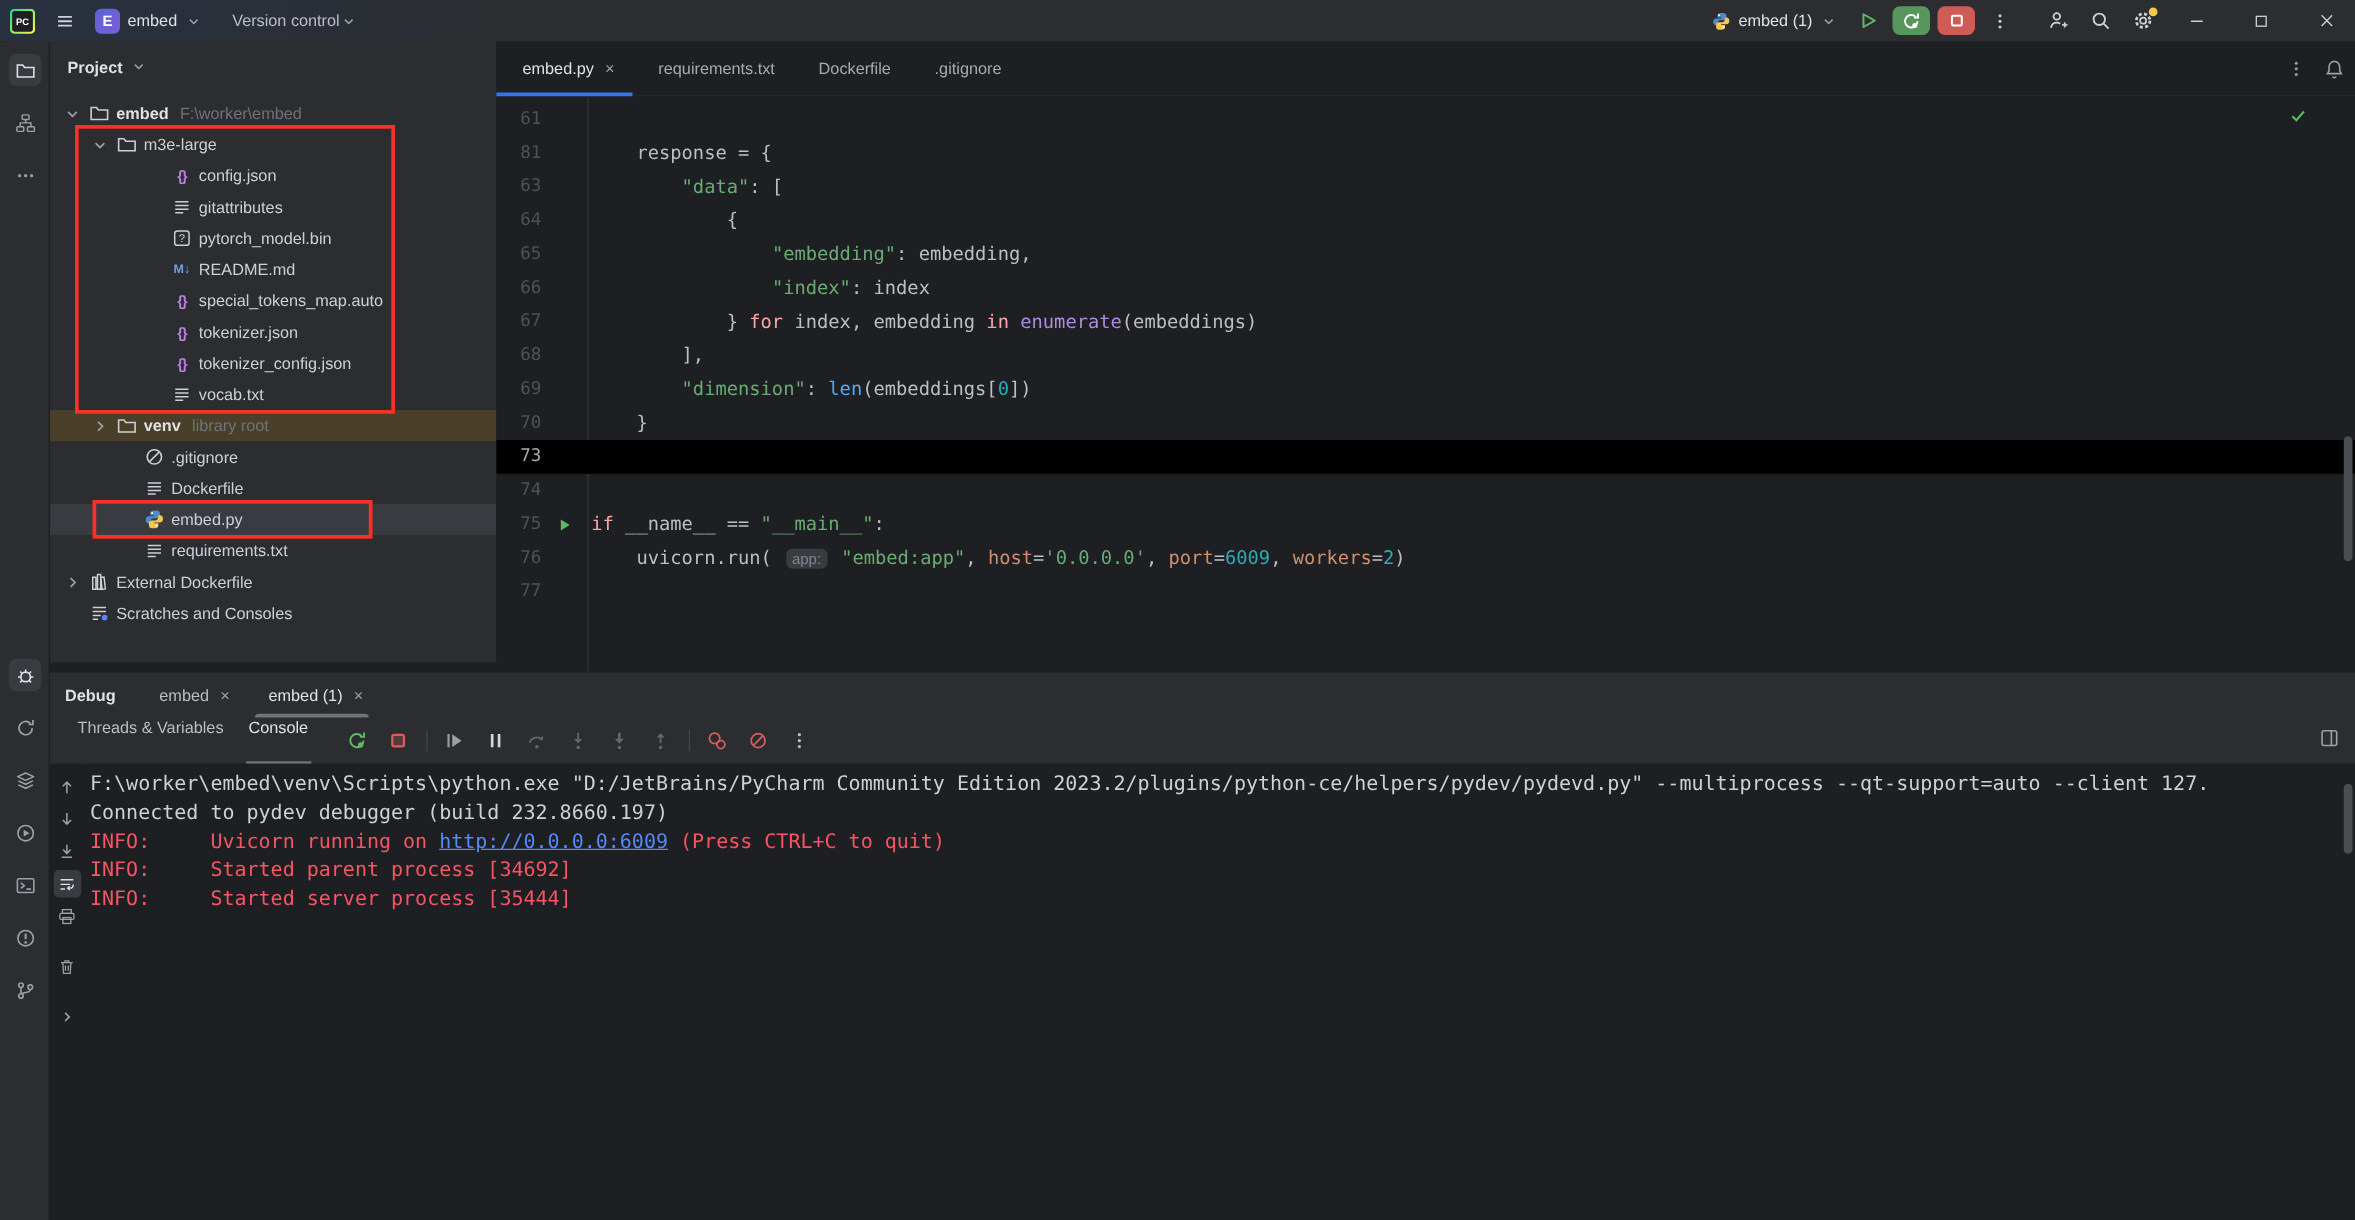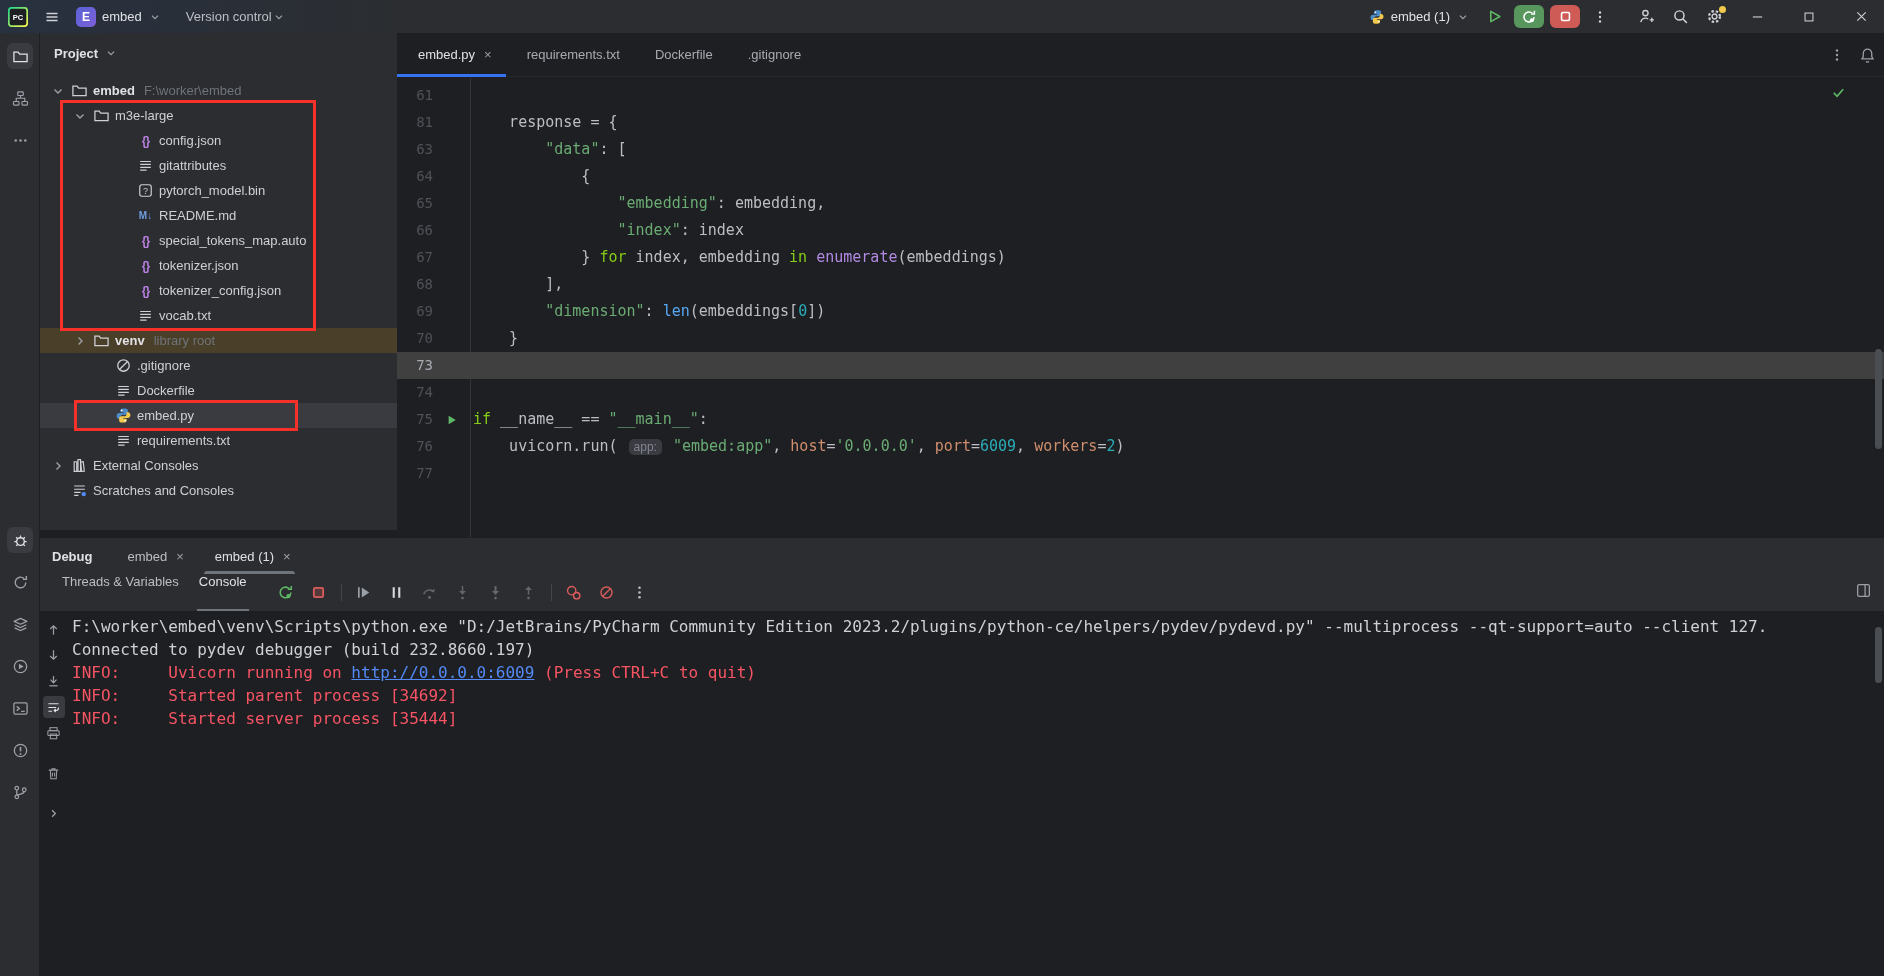--- a/index.html
+++ b/index.html
@@ -63,26 +63,26 @@
   .tabbar{height:44px;display:flex;align-items:stretch;border-bottom:1px solid #26282b;position:relative}
   .tab{display:flex;align-items:center;gap:7px;padding:0 14px;color:#a8abb2;position:relative}
   .tab.active{color:var(--text)}
   .tab.active:after{content:"";position:absolute;left:0;right:0;bottom:-1px;height:3px;background:var(--accent)}
   .tab .close{color:var(--dim);font-size:13px;margin-left:2px}
   .tabbar-right{position:absolute;right:8px;top:0;height:44px;display:flex;align-items:center;gap:14px}
   .code{position:absolute;left:0;top:45px;width:1487px;height:459px;font-family:"DejaVu Sans Mono","Liberation Mono",monospace;
     font-size:15px;line-height:27px;padding-top:4px}
   .gutter-sep{position:absolute;left:73px;top:45px;width:1px;height:459px;background:#313438}
   .code-line{display:flex;height:27px;white-space:pre}
-  .code-line.caret{background:#404040}
+  .code-line.caret{background:#000000}
   .ln{width:36px;text-align:right;color:#4e5157;flex:none;font-size:14px}
   .code-line.caret .ln{color:#a9abb2}
   .gzone{width:37px;flex:none;display:flex;align-items:center;justify-content:center}
   .ctext{padding-left:3px}
-  .c-d{color:#bcbec4}.c-s{color:#6aab73}.c-k{color:#84cc16}.c-n{color:#2aacb8}
+  .c-d{color:#bcbec4}.c-s{color:#6aab73}.c-k{color:#fca5a5}.c-n{color:#2aacb8}
   .c-b{color:#56a8f5}.c-v{color:#b089e0}.c-a{color:#cf8e6d}
   .c-h{font-family:"Liberation Sans",sans-serif;font-size:12px;background:#393b40;color:#808590;
     border-radius:5px;padding:1px 5px;margin:0 2px}
   .green-check{position:absolute;right:38px;top:52px}
   .ed-thumb{position:absolute;right:2px;top:316px;width:7px;height:100px;background:#4a4d51;border-radius:4px}
 
   
   .debugpanel{position:absolute;left:40px;top:537px;width:1844px;height:439px;background:var(--panel);
     border-top:1px solid #1e1f22;z-index:6}
   .dbg-row1{height:36px;display:flex;align-items:stretch}
@@ -460,21 +460,21 @@
         <span class="chevron">
           <svg viewBox="0 0 16 16">
             <path d="M6.5 4.5 10 8l-3.5 3.5" fill="none" stroke="currentColor" stroke-width="1.4"></path>
           </svg>
         </span>
         <span class="ficon">
           <svg viewBox="0 0 16 16">
             <path d="M3 13.5v-9h2.4v9zM6.6 13.5v-11H9v11zM10 13.6l-.9-9 2.4-.3 1 9z" fill="none" stroke="currentColor" stroke-width="1.1"></path>
           </svg>
         </span>
-        <span>External Consoles</span>
+        <span>External Dockerfile</span>
       </div>
       <div class="tree-row" style="padding-left: 10px;">
         <span class="chevron"></span>
         <span class="ficon">
           <svg viewBox="0 0 16 16">
             <path d="M3 3.8h10M3 6.8h10M3 9.8h6M3 12.6h4" stroke="currentColor" stroke-width="1.1" fill="none"></path>
             <circle cx="12" cy="11.4" r="2.1" fill="#548af7"></circle>
           </svg>
         </span>
         <span>Scratches and Consoles</span>

